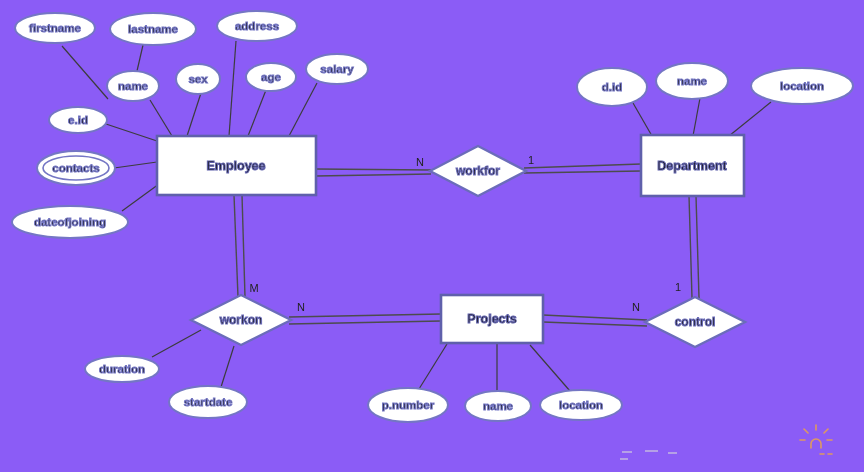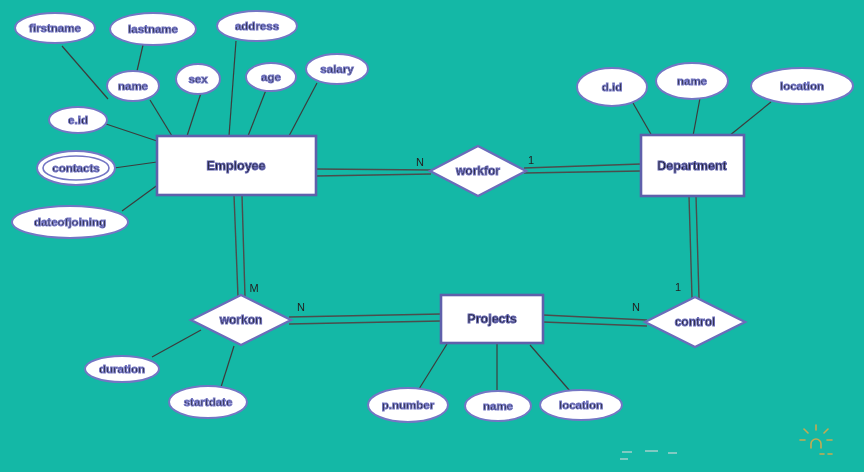--- a/index.html
+++ b/index.html
@@ -1,17 +1,17 @@
 <!DOCTYPE html>
 <html><head>
 <meta charset="utf-8">
 <style>
   html,body{margin:0;padding:0;background:#ffffff;}
   .stage{
-    position:relative;width:864px;height:472px;background:#14b8a6;overflow:hidden;
+    position:relative;width:864px;height:472px;background:#8b5cf6;overflow:hidden;
     font-family:"Liberation Sans","DejaVu Sans",sans-serif;
   }
   svg{display:block;}
   text{
     font-family:"Liberation Sans","DejaVu Sans",sans-serif;
     fill:#111111;
   }
   .attr-label{font-size:11.5px;font-weight:bold;text-anchor:middle;}
   .entity-label{font-size:12.5px;font-weight:bold;text-anchor:middle;}
   .rel-label{font-size:12px;font-weight:bold;text-anchor:middle;}

